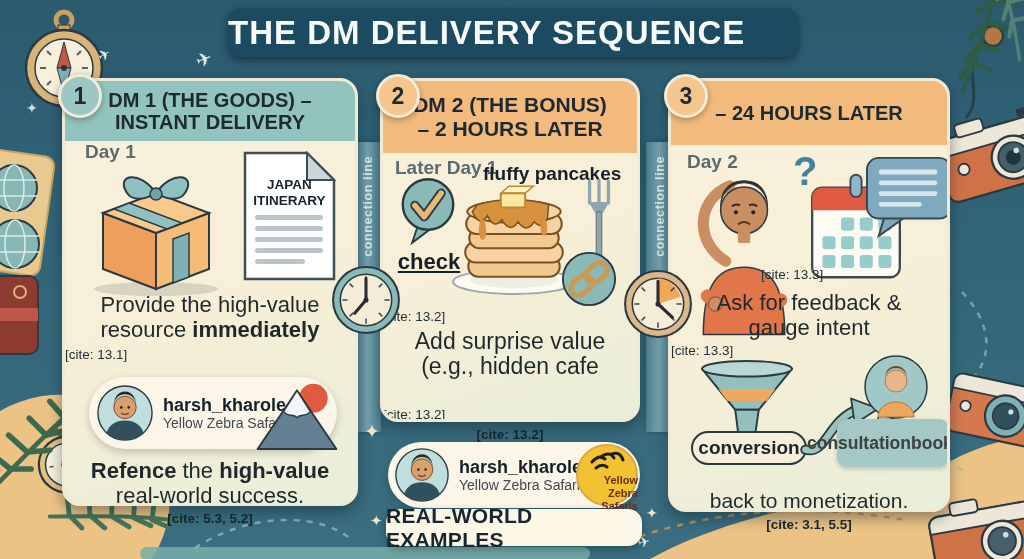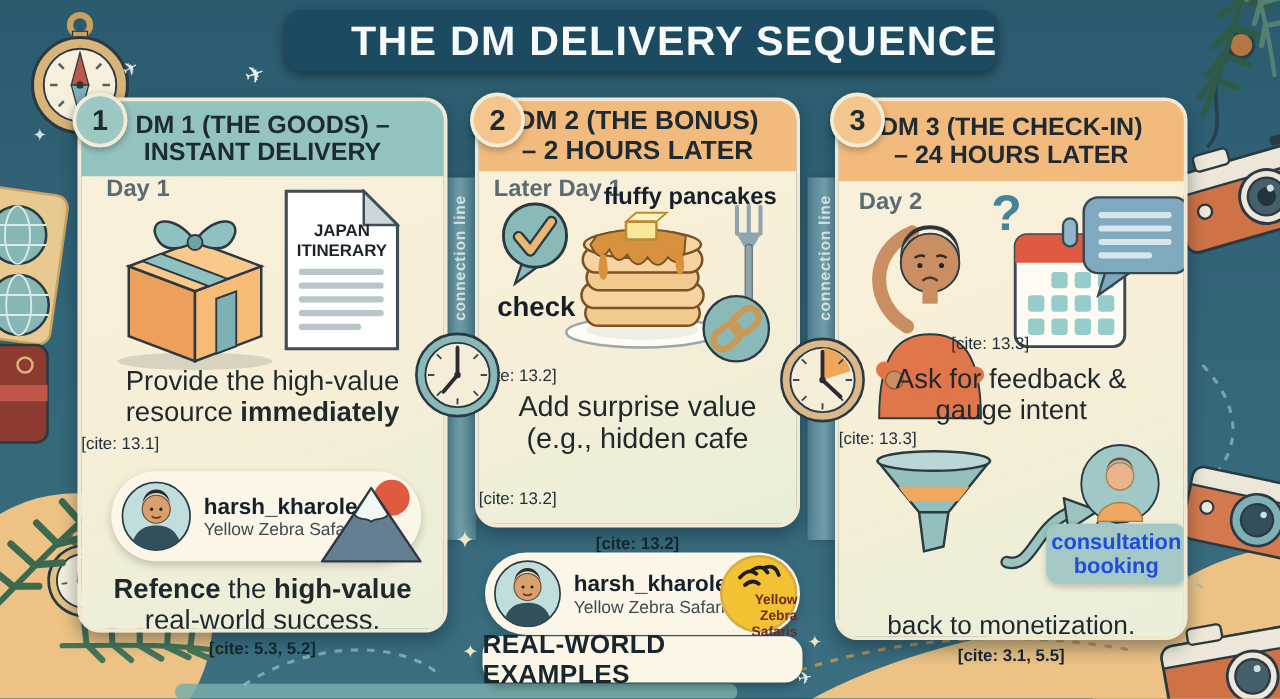--- a/index.html
+++ b/index.html
@@ -3,21 +3,21 @@
 <meta charset="utf-8">
 <style>
   html,body{margin:0;padding:0;background:#16303c;}
   *{box-sizing:border-box;}
   .stage{position:relative;width:1024px;height:559px;overflow:hidden;
     font-family:"Liberation Sans",sans-serif;
     background:linear-gradient(180deg,#2b5a6f 0%,#336579 45%,#3a6e80 100%);}
   .abs{position:absolute;}
   
   .title-bar{position:absolute;left:228px;top:8px;width:570px;height:49px;background:#1c4a60;
-    border-radius:13px;display:flex;align-items:center;justify-content:flex-end;
+    border-radius:13px;display:flex;align-items:center;justify-content:flex-start;
     box-shadow:0 3px 9px rgba(0,0,0,.45);z-index:22;}
   .title-bar span{color:#f6fbfa;font-size:33px;font-weight:800;letter-spacing:1px;}
   
   .card{position:absolute;border-radius:18px;border:3px solid #f1e9d4;overflow:hidden;
     background:linear-gradient(160deg,#f9f1dc 0%,#f6eed6 55%,#e9efda 100%);
     box-shadow:0 6px 14px rgba(8,28,38,.4);z-index:10;}
   .col-header{display:flex;flex-direction:column;align-items:center;justify-content:center;
     font-weight:800;color:#1d2a31;text-align:center;line-height:1.12;}
   .hdr-teal{background:#93c3bf;}
   .hdr-orange{background:#f2ba7d;}
@@ -42,32 +42,32 @@
   .handle{font-size:18px;font-weight:800;color:#14202a;white-space:nowrap;}
   .subtitle{font-size:14px;color:#3d4a50;white-space:nowrap;}
   .banner{position:absolute;left:386px;top:509px;width:256px;height:37px;background:#fcf6e6;
     border-radius:14px;display:flex;align-items:center;justify-content:center;
     box-shadow:0 3px 8px rgba(0,0,0,.3);z-index:16;}
   .banner span{font-size:21px;font-weight:800;color:#182630;letter-spacing:.3px;}
   .conversion-pill{position:absolute;left:20px;top:286px;width:116px;height:34px;background:#f6eeda;
     border:2.5px solid #2b3a42;border-radius:17px;display:flex;align-items:center;justify-content:center;
     font-size:19px;font-weight:700;color:#1b262c;}
   .booking-box{position:absolute;left:166px;top:274px;width:112px;height:48px;background:#a3c8c5;
-    border-radius:10px;display:flex;flex-direction:column;align-items:center;justify-content:center;
-    line-height:1.08;font-size:17.5px;font-weight:800;color:#1d4ed8;box-shadow:0 2px 5px rgba(0,0,0,.2);}
+    border-radius:10px;display:flex;align-items:center;justify-content:center;
+    line-height:1.08;font-size:17.5px;font-weight:800;color:#404040;box-shadow:0 2px 5px rgba(0,0,0,.2);}
   
   .doc-text{position:absolute;left:0;top:26px;width:100%;text-align:center;font-size:13.5px;
     font-weight:800;color:#19242a;line-height:1.18;}
   .glyph{position:absolute;z-index:25;}
   .sand{position:absolute;background:#ecc285;border-radius:50%;z-index:2;}
   .waterline{position:absolute;left:140px;top:547px;width:450px;height:13px;background:#78aea9;
     border-radius:7px;opacity:.85;z-index:3;}
   .deco{z-index:4;}
   .overclock{z-index:20;}
-  .checklbl{position:absolute;font-size:22px;font-weight:800;color:#15202a;}
+  .checklbl{position:absolute;font-size:22px;font-weight:800;color:#15202a;text-decoration:underline;}
   .flufflbl{position:absolute;font-size:19px;font-weight:800;color:#15202a;}
   .qmark{position:absolute;font-size:40px;font-weight:800;color:#44849b;}
 </style>
 </head>
 <body>
 
 <div class="stage">
 
   <div class="sand" style="left:-55px;top:395px;width:225px;height:215px;transform:rotate(-15deg);"></div>
   <div class="sand" style="left:580px;top:495px;width:600px;height:220px;transform:rotate(-7deg);"></div>
@@ -207,21 +207,21 @@
         <polygon points="22,52 75,72 75,128 22,108" fill="#eda05c" stroke="#2b3a42" stroke-width="2"></polygon>
         <polygon points="75,72 128,52 128,108 75,128" fill="#f6bc77" stroke="#2b3a42" stroke-width="2"></polygon>
         <polygon points="92,78 108,72 108,116 92,122" fill="#7fb0b4" stroke="#2b3a42" stroke-width="1.5"></polygon>
         <polygon points="22,52 75,32 128,52 75,72" fill="#f9c98b" stroke="#2b3a42" stroke-width="2"></polygon>
         <polygon points="48,42 101,62 86,68 33,48" fill="#8fc0c2" stroke="#2b3a42" stroke-width="1.5"></polygon>
         <path d="M75,32 C58,8 34,14 46,32 C52,41 66,38 75,32 Z" fill="#8fc0c2" stroke="#2b3a42" stroke-width="2"></path>
         <path d="M75,32 C92,8 116,14 104,32 C98,41 84,38 75,32 Z" fill="#8fc0c2" stroke="#2b3a42" stroke-width="2"></path>
         <circle cx="75" cy="33" r="6" fill="#6fa3a8" stroke="#2b3a42" stroke-width="1.5"></circle>
       </svg>
 
-      <div class="abs" style="left:160px;top:10px;width:97px;height:98px;">
+      <div class="abs" style="left:176px;top:10px;width:97px;height:98px;">
         <svg width="97" height="130" viewBox="0 0 97 130">
           <path d="M4,2 h62 l27,27 v99 h-89 z" fill="#ffffff" stroke="#3e4e56" stroke-width="2.5"></path>
           <path d="M66,2 l27,27 h-27 z" fill="#ccd7da" stroke="#3e4e56" stroke-width="2"></path>
           <g fill="#b8c6c9">
             <rect x="14" y="64" width="68" height="5" rx="2.5"></rect>
               <rect x="14" y="75" width="68" height="5" rx="2.5"></rect>
             <rect x="14" y="86" width="68" height="5" rx="2.5"></rect>
               <rect x="14" y="97" width="68" height="5" rx="2.5"></rect>
             <rect x="14" y="108" width="50" height="5" rx="2.5"></rect>
           </g>
@@ -269,21 +269,21 @@
       <div class="body-text" style="top:318px;">
         <b>Refence</b><span> the </span><b>high-value</b>
       </div>
       <div class="body-text" style="top:343px;">real-world success.</div>
     </div>
   </div>
   <div class="num num-teal" style="left:58px;top:74px;">1</div>
   <div class="cite-out" style="left:62px;top:511px;width:296px;">[cite: 5.3, 5.2]</div>
 
   <div class="card" style="left:380px;top:78px;width:260px;height:344px;">
-    <div class="col-header hdr-orange" style="height:56px;font-size:21px;">
+    <div class="col-header hdr-orange" style="height:72px;font-size:21px;">
       <div>DM 2 (THE BONUS)</div>
       <div>– 2 HOURS LATER</div>
     </div>
     <div class="col-body" style="height:280px;">
       <div class="day-label" style="left:12px;top:4px;">Later Day 1</div>
       <div class="flufflbl" style="left:100px;top:10px;width:164px;text-align:left;">fluffy pancakes</div>
 
       <svg class="abs" style="left:16px;top:24px;" width="58" height="70" viewBox="0 0 62 74">
         <polygon points="20,52 34,55 14,70" fill="#8abab8" stroke="#2b3a42" stroke-width="2"></polygon>
         <circle cx="31" cy="29" r="27" fill="#8abab8" stroke="#2b3a42" stroke-width="2.5"></circle>
@@ -365,21 +365,20 @@
         <div>Safaris</div>
       </div>
     </div>
   </div>
   <div class="banner">
     <span>REAL-WORLD EXAMPLES</span>
   </div>
 
   <div class="card" style="left:668px;top:78px;width:282px;height:434px;">
     <div class="col-header hdr-orange" style="height:64px;font-size:20px;">
-      <div>DM 3 (THE CHECK-IN)</div>
       <div>– 24 HOURS LATER</div>
     </div>
     <div class="col-body" style="height:370px;">
       <div class="day-label" style="left:16px;top:6px;">Day 2</div>
 
       <svg class="abs" style="left:14px;top:14px;" width="112" height="178" viewBox="0 0 110 170">
         <path d="M40,98 C10,80 10,38 44,24" fill="none" stroke="#c98e62" stroke-width="11" stroke-linecap="round"></path>
         <circle cx="58" cy="48" r="23" fill="#c98e62" stroke="#2b3a42" stroke-width="1.5"></circle>
         <path d="M35,44 a23,23 0 0 1 46,0 c0,-17 -10,-25 -23,-25 s-23,8 -23,25 z" fill="#342a24" stroke="#2b3a42"></path>
         <circle cx="50" cy="50" r="2" fill="#242424"></circle>
@@ -427,20 +426,21 @@
       <div class="body-text" style="top:146px;">Ask for feedback &amp;</div>
       <div class="body-text" style="top:171px;">gauge intent</div>
       <div class="cite" style="top:198px;width:100%;">[cite: 13.3]</div>
 
       <svg class="abs" style="left:26px;top:214px;" width="100" height="88" viewBox="0 0 100 90">
         <polygon points="4,10 96,10 62,52 38,52" fill="#93bfbc" stroke="#2b3a42" stroke-width="2" stroke-linejoin="round"></polygon>
         <polygon points="21,31 79,31 70,43 30,43" fill="#f0a75e"></polygon>
         <ellipse cx="50" cy="10" rx="46" ry="8" fill="#b9d8d5" stroke="#2b3a42" stroke-width="2"></ellipse>
         <polygon points="38,52 62,52 58,80 42,84" fill="#93bfbc" stroke="#2b3a42" stroke-width="2" stroke-linejoin="round"></polygon>
       </svg>
+      <div class="conversion-pill">conversion</div>
 
       <svg class="abs" style="left:128px;top:248px;" width="84" height="64" viewBox="0 0 90 70">
         <path d="M6,62 C28,68 30,34 58,20" fill="none" stroke="#2b3a42" stroke-width="11" stroke-linecap="round"></path>
         <path d="M6,62 C28,68 30,34 58,20" fill="none" stroke="#9bc3c0" stroke-width="7" stroke-linecap="round"></path>
         <polygon points="56,6 86,17 60,34" fill="#9bc3c0" stroke="#2b3a42" stroke-width="2" stroke-linejoin="round"></polygon>
       </svg>
 
       <svg class="abs" style="left:188px;top:208px;" width="74" height="78" viewBox="0 0 72 78">
         <polygon points="20,60 34,66 14,76" fill="#9fc8c6" stroke="#2b3a42" stroke-width="1.5"></polygon>
         <circle cx="36" cy="34" r="31" fill="#9fc8c6" stroke="#2b3a42" stroke-width="1.5"></circle>

